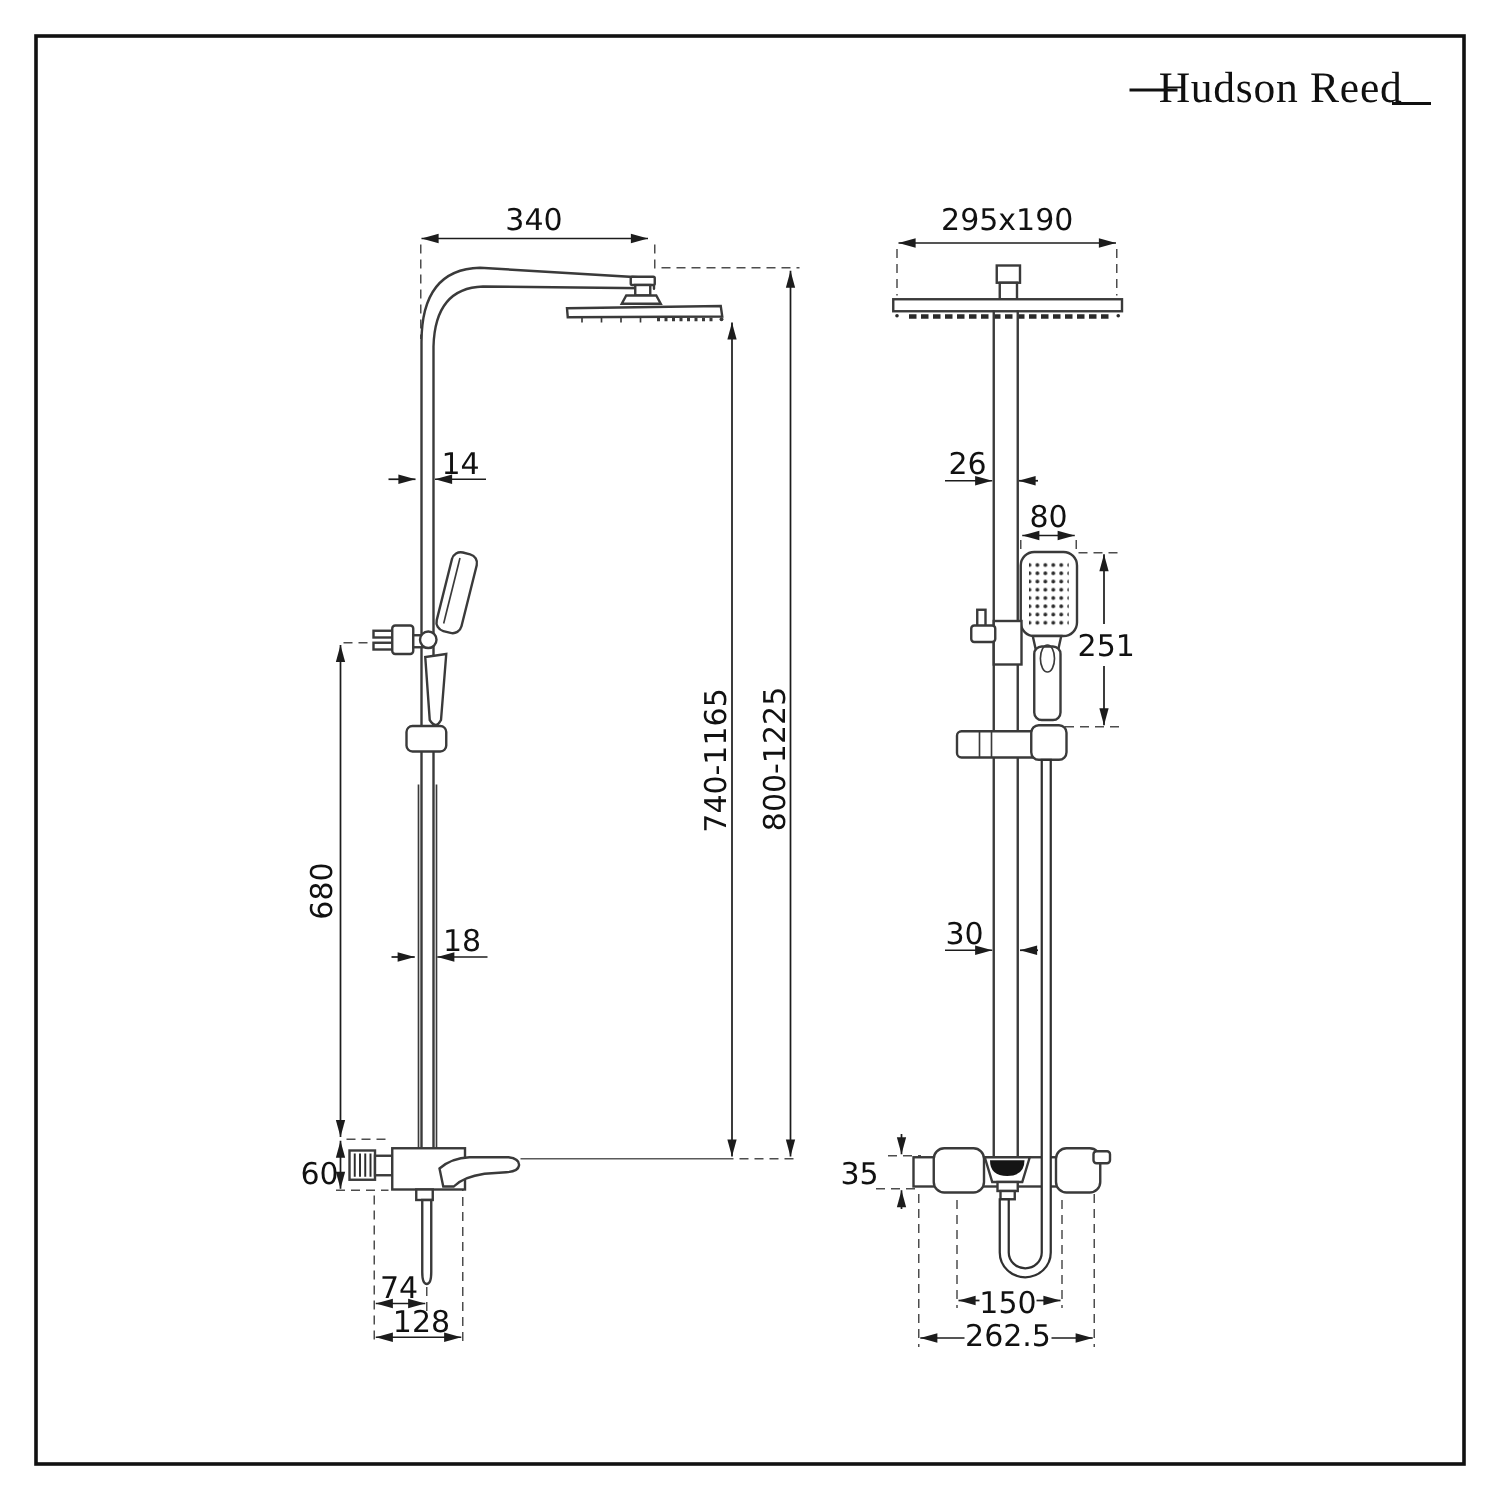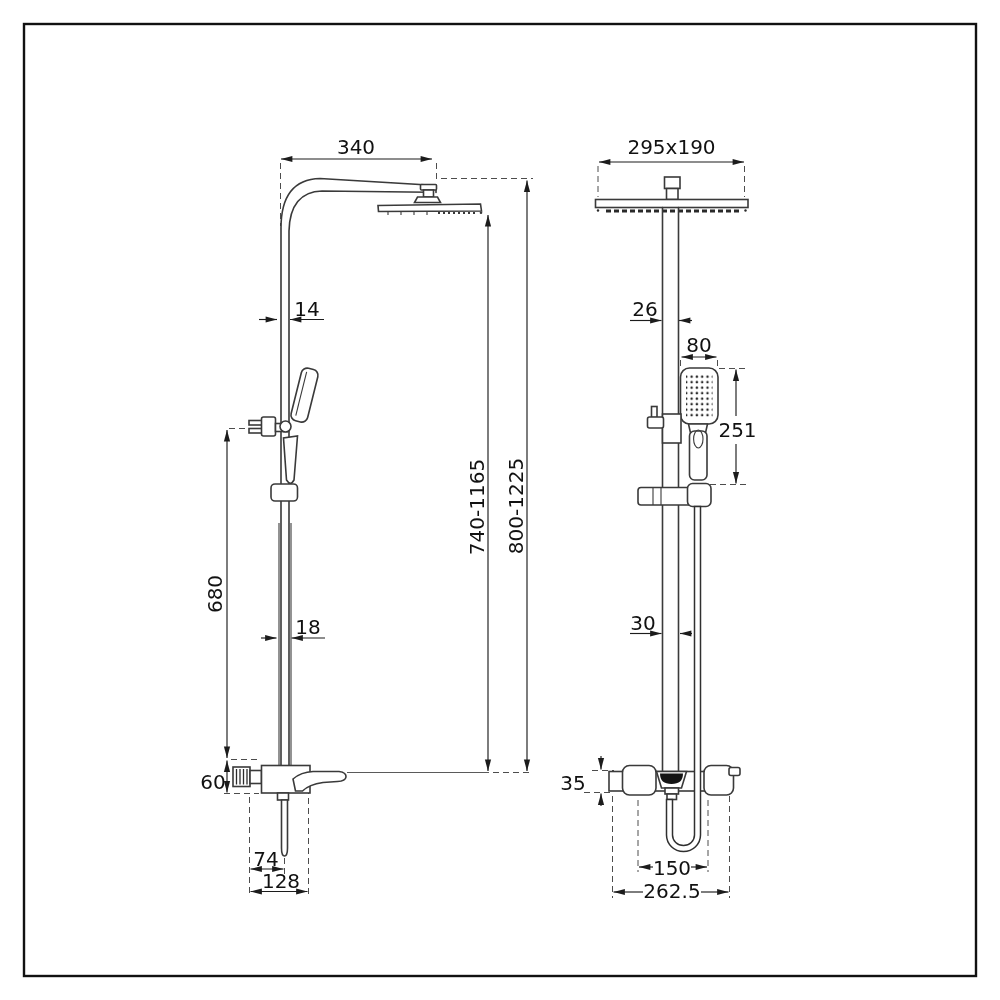--- a/index.html
+++ b/index.html
@@ -222,13 +222,18 @@
     <text class="dt" x="645" y="316" text-anchor="middle">26</text>
     <text class="dt" x="699" y="351.5" text-anchor="middle">80</text>
     <text class="dt" x="737.5" y="437" text-anchor="middle">251</text>
     <text class="dt" x="643" y="629.5" text-anchor="middle">30</text>
     <text class="dt" x="573" y="789.5" text-anchor="middle">35</text>
     <text class="dt" x="672" y="875" text-anchor="middle">150</text>
     <text class="dt" x="672" y="897.5" text-anchor="middle">262.5</text>
   </g>
 </svg>
 
+  <div class="logo">
+    <span class="logo-dash-left"></span>
+    <span class="logo-text">Hudson Reed</span>
+    <span class="logo-dash-right"></span>
+  </div>
 </div>
 
 </body></html>

